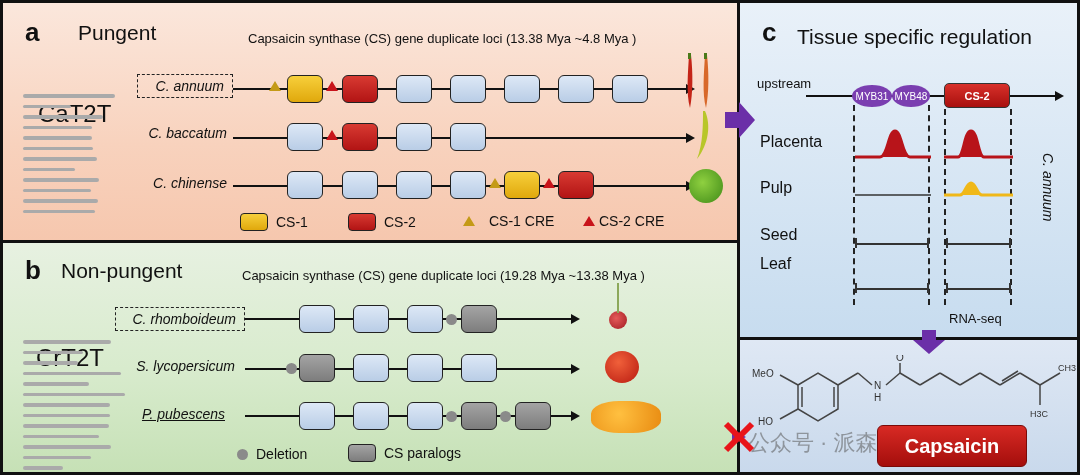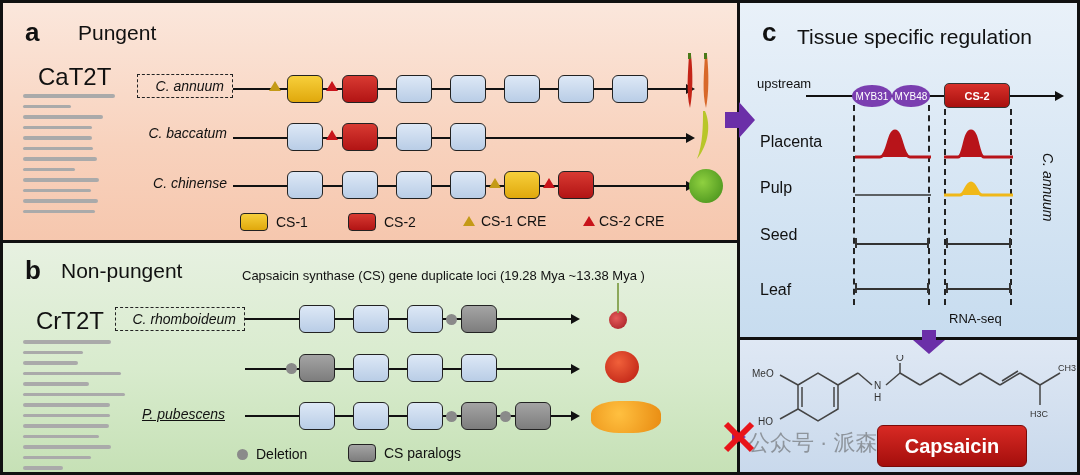--- a/index.html
+++ b/index.html
@@ -6,21 +6,21 @@
   body { width: 1080px; height: 475px; background: #fff; position: relative; overflow: hidden; font-family: "Liberation Sans", sans-serif; color: #111; }
   .panel { position: absolute; border: 3px solid #111; overflow: hidden; }
   #panel-a { left: 0; top: 0; width: 740px; height: 243px; background: linear-gradient(180deg, #fbe7dc 0%, #f8d2bd 60%, #f6c7ae 100%); }
   #panel-b { left: 0; top: 240px; width: 740px; height: 235px; background: linear-gradient(180deg, #e7f1e1 0%, #d8ebcd 55%, #c6e1b6 100%); }
   #panel-c { left: 737px; top: 0; width: 343px; height: 340px; background: linear-gradient(180deg, #e9f1f9 0%, #c7dcef 100%); }
   #panel-d { left: 737px; top: 337px; width: 343px; height: 138px; background: linear-gradient(180deg, #dfe8f4 0%, #c9d9ec 100%); }
   .abs { position: absolute; }
   .letter { font-weight: bold; font-size: 26px; }
   .ptitle { font-size: 21px; }
   .subtitle { font-size: 13px; }
-  .genome { font-size: 24px; }
+  .genome { font-size: 24px; margin-top: 37px; }
   .species { font-size: 14px; font-style: italic; text-align: right; }
   .dashbox { border: 1.5px dashed #222; padding: 3px 8px; }
   .line { position: absolute; height: 2px; background: #111; }
   .arrowhead { position: absolute; width: 0; height: 0; border-top: 5px solid transparent; border-bottom: 5px solid transparent; border-left: 9px solid #111; }
   .gene { position: absolute; width: 36px; height: 28px; border: 1.8px solid #222; border-radius: 6px; }
   .g-partial { background: linear-gradient(180deg, #dde8f6, #b9cde6); }
   .g-cs1 { background: linear-gradient(180deg, #f7cf3b, #e0a80c); }
   .g-cs2 { background: linear-gradient(180deg, #d83a32, #b21414); }
   .g-paralog { background: linear-gradient(180deg, #a4a4a4, #7d7d7d); }
   .tri { position: absolute; width: 0; height: 0; border-left: 6px solid transparent; border-right: 6px solid transparent; border-bottom: 10px solid; }
@@ -38,20 +38,21 @@
   .hbar { position: absolute; height: 1.5px; background: #333; }
   .cap { position: absolute; width: 1.5px; height: 10px; background: #333; }
   .purple-arrow { position: absolute; }
 </style>
 </head>
 <body>
 
 <div class="panel" id="panel-a">
   <div class="abs letter" style="left:22px;top:14px;">a</div>
   <div class="abs ptitle" style="left:75px;top:18px;">Pungent</div>
+  <div class="abs subtitle" style="left:245px;top:28px;">Capsaicin synthase (CS) gene duplicate loci (13.38 Mya ~4.8 Mya )</div>
   <div class="abs genome" style="left:35px;top:60px;">CaT2T</div>
   <div class="bars" style="left:20px;top:91px;width:95px;">
     <div style="width:92px"></div>
       <div style="width:48px"></div>
       <div style="width:80px"></div>
       <div style="width:69px"></div>
       <div style="width:69px"></div>
       <div style="width:70px"></div>
       <div style="width:74px"></div>
       <div style="width:52px"></div>
@@ -106,21 +107,21 @@
   <div class="fruit" style="left:686px;top:166px;width:34px;height:34px;background:radial-gradient(circle at 40% 40%, #8fd040, #3f8a17);"></div>
 
   <div class="legend-item" style="left:237px;top:210px;">
       <span class="gene g-cs1"></span>
       <span>CS-1</span>
     </div>
   <div class="legend-item" style="left:345px;top:210px;">
       <span class="gene g-cs2"></span>
       <span>CS-2</span>
     </div>
-  <div class="legend-item" style="left:460px;top:210px;gap:6px;">
+  <div class="legend-item" style="left:460px;top:210px;gap:14px;">
       <span class="tri tri-cs1"></span>
       <span>CS-1 CRE</span>
     </div>
   <div class="legend-item" style="left:580px;top:210px;gap:4px;">
       <span class="tri tri-cs2"></span>
       <span>CS-2 CRE</span>
     </div>
 </div>
 
 <div class="panel" id="panel-b">
@@ -148,20 +149,21 @@
   <div class="line" style="left:242px;top:75px;width:328px;"></div>
   <div class="arrowhead" style="left:568px;top:71px;"></div>
   <div class="gene g-partial" style="left:296px;top:62px;"></div>
   <div class="gene g-partial" style="left:350px;top:62px;"></div>
   <div class="gene g-partial" style="left:404px;top:62px;"></div>
   <div class="dot" style="left:443px;top:71px;"></div>
   <div class="gene g-paralog" style="left:458px;top:62px;"></div>
   <div class="fruit" style="left:606px;top:68px;width:18px;height:18px;background:radial-gradient(circle at 40% 40%, #e55a5a, #a01a20);"></div>
   <div class="abs" style="left:614px;top:40px;width:2px;height:30px;background:#8ca85a;"></div>
 
+  <div class="abs species" style="left:100px;top:115px;width:132px;">S. lycopersicum</div>
   <div class="line" style="left:242px;top:125px;width:328px;"></div>
   <div class="arrowhead" style="left:568px;top:121px;"></div>
   <div class="dot" style="left:283px;top:120px;"></div>
   <div class="gene g-paralog" style="left:296px;top:111px;"></div>
   <div class="gene g-partial" style="left:350px;top:111px;"></div>
   <div class="gene g-partial" style="left:404px;top:111px;"></div>
   <div class="gene g-partial" style="left:458px;top:111px;"></div>
   <div class="fruit" style="left:602px;top:108px;width:34px;height:32px;background:radial-gradient(circle at 40% 35%, #f0603a, #b81a10);"></div>
 
   <div class="abs species" style="left:100px;top:163px;width:122px;text-decoration:underline;">P. pubescens</div>
@@ -197,21 +199,21 @@
   <div class="abs" style="left:204px;top:80px;width:66px;height:25px;border-radius:5px;background:linear-gradient(180deg,#d8302a,#a8100e);border:1.5px solid #333;color:#fff;font-size:11px;font-weight:bold;display:flex;align-items:center;justify-content:center;">CS-2</div>
 
   <div class="vdash" style="left:113px;top:102px;height:200px;"></div>
   <div class="vdash" style="left:188px;top:102px;height:200px;"></div>
   <div class="vdash" style="left:204px;top:106px;height:196px;"></div>
   <div class="vdash" style="left:270px;top:106px;height:196px;"></div>
 
   <div class="abs tissue" style="left:20px;top:130px;text-align:center;">Placenta</div>
   <div class="abs tissue" style="left:20px;top:176px;">Pulp</div>
   <div class="abs tissue" style="left:20px;top:223px;">Seed</div>
-  <div class="abs tissue" style="left:20px;top:278px;">Leaf</div>
+  <div class="abs tissue" style="left:20px;top:252px;">Leaf</div>
 
   <svg class="abs" style="left:110px;top:120px;" width="170" height="160">
     <path d="M5 34 L30 34 C38 34 38 8 45 8 C52 8 52 34 60 34 L81 34" stroke="#b8141a" stroke-width="3" fill="#b8141a"></path>
     <path d="M94 34 L108 34 C114 34 114 8 121 8 C128 8 128 34 134 34 L163 34" stroke="#b8141a" stroke-width="3" fill="#b8141a"></path>
     <line x1="5" y1="72" x2="81" y2="72" stroke="#333" stroke-width="1.5"></line>
     <path d="M94 72 L110 72 C115 72 116 60 121 60 C126 60 127 72 132 72 L163 72" stroke="#f0b818" stroke-width="3" fill="#f0b818"></path>
   </svg>
   <div class="hbar" style="left:115px;top:240px;width:73px;"></div>
   <div class="cap" style="left:115px;top:235px;"></div>
   <div class="cap" style="left:187px;top:235px;"></div>

